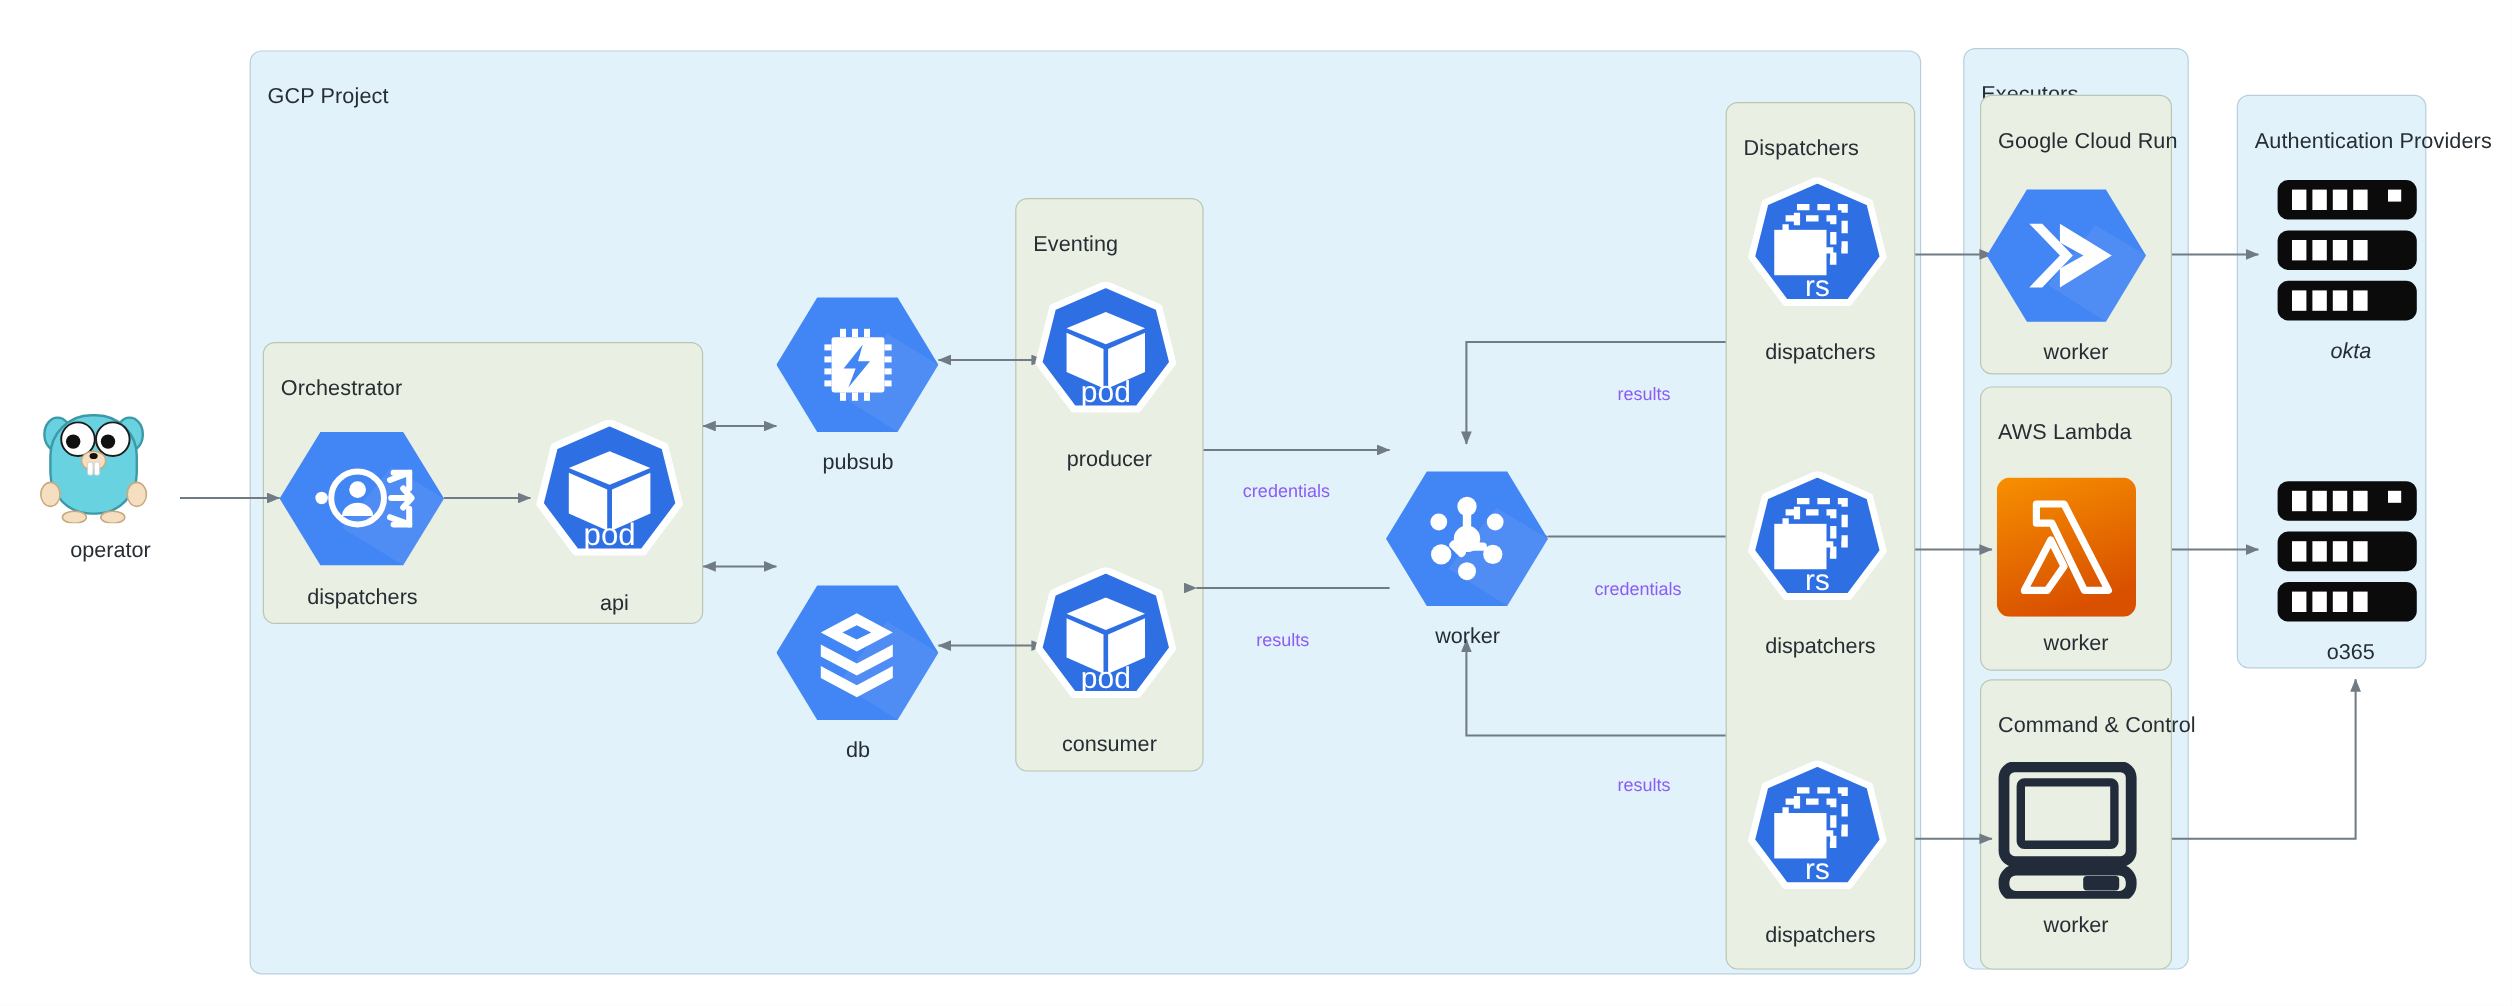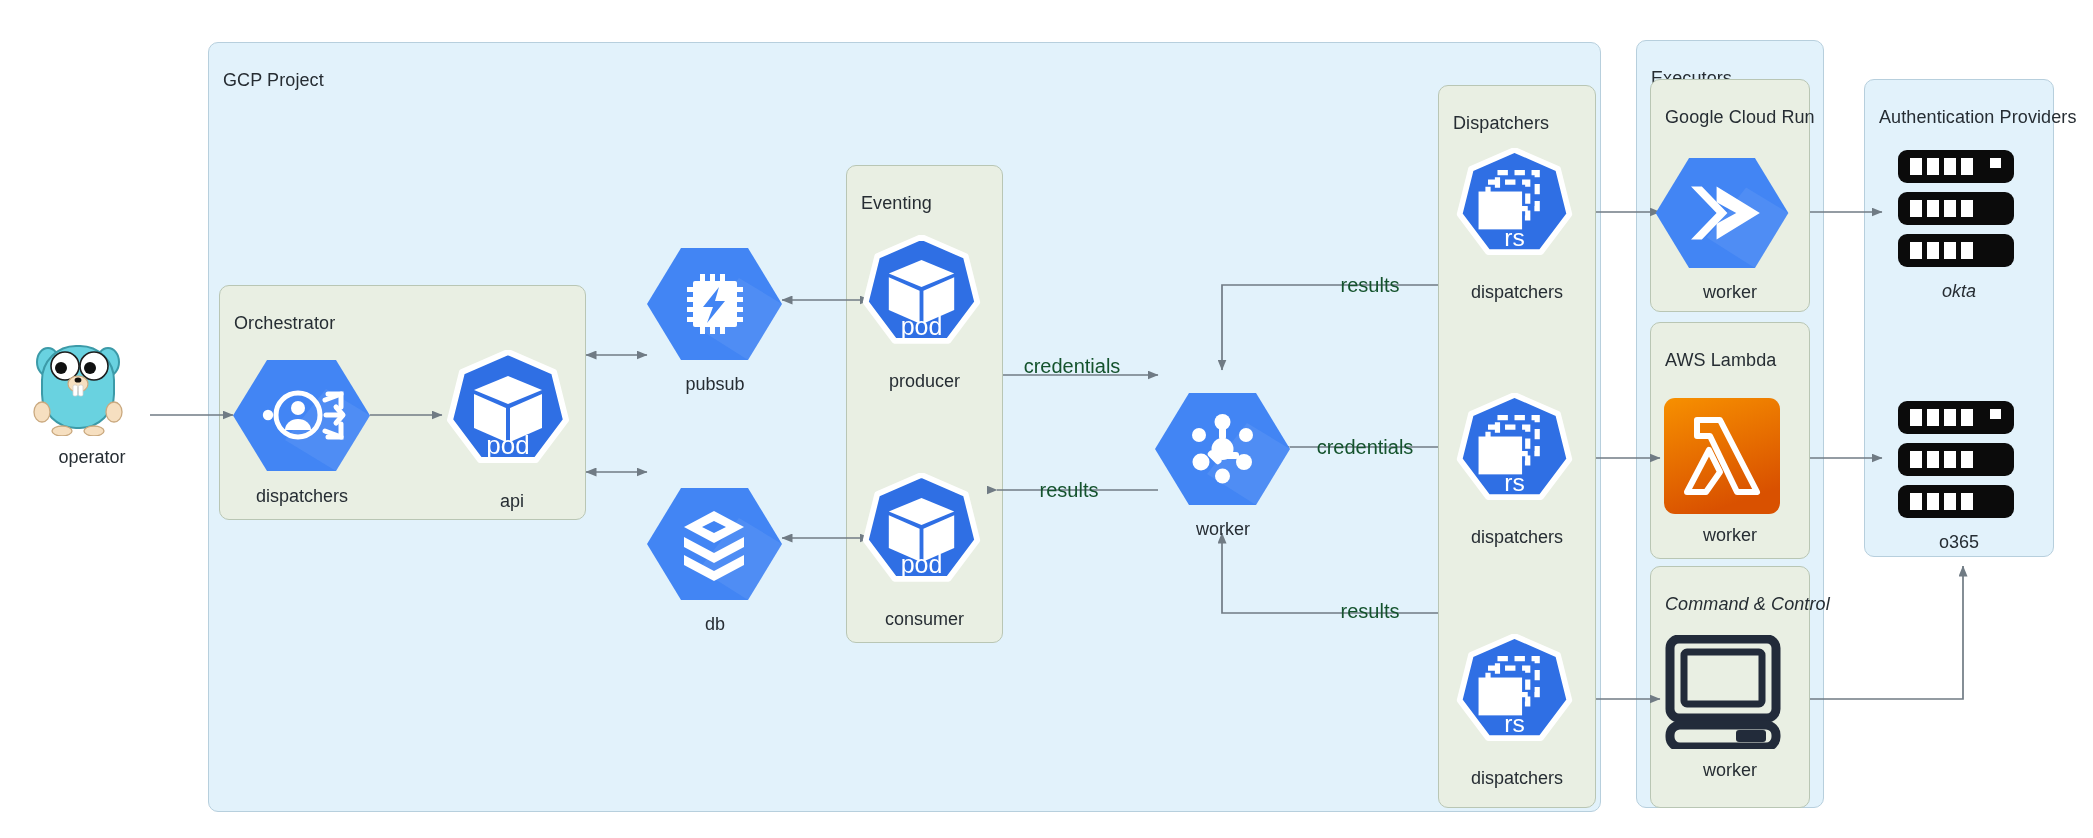--- a/index.html
+++ b/index.html
@@ -20,22 +20,22 @@
   }
 
   
   .node{position:absolute;display:flex;flex-direction:column;}
   .node .caption{margin-top:7px;font-size:18px;color:#262d33;white-space:nowrap;text-align:center;}
   .shape{position:relative;display:block;}
 
   
   .svg-layer{position:absolute;inset:0;width:2093px;height:838px;pointer-events:none;}
   .edge-label{
-    position:absolute;font-size:20px;color:#14532d;white-space:nowrap;
-    transform:translate(-50%,-50%);background:transparent;
+    position:absolute;font-size:15px;color:#8b5cf6;white-space:nowrap;
+    transform:translate(-50%,-50%);background:transparent;margin-top:44px;
   }
 </style>
 </head>
 <body>
 
 <div class="canvas">
 
   <div class="group blue" style="left:208px;top:42px;width:1393px;height:770px;">
     <span class="grp-label">GCP Project</span>
   </div>
@@ -57,25 +57,25 @@
   </div>
 
   <div class="group green" style="left:1650px;top:79px;width:160px;height:233px;">
     <span class="grp-label">Google Cloud Run</span>
   </div>
 
   <div class="group green" style="left:1650px;top:322px;width:160px;height:237px;">
     <span class="grp-label">AWS Lambda</span>
   </div>
 
-  <div class="group green" style="left:1650px;top:566px;width:160px;height:242px;font-style:italic;">
+  <div class="group green" style="left:1650px;top:566px;width:160px;height:242px;">
     <span class="grp-label">Command &amp; Control</span>
   </div>
 
-  <div class="group blue" style="left:1864px;top:79px;width:190px;height:478px;">
+  <div class="group blue" style="left:1864px;top:79px;width:158px;height:478px;">
     <span class="grp-label">Authentication Providers</span>
   </div>
 
   <svg class="svg-layer" viewBox="0 0 2093 838">
     <defs>
       <marker id="ah" markerWidth="11" markerHeight="9" refX="10.5" refY="4.5" orient="auto" markerUnits="userSpaceOnUse">
         <path d="M0,0 L11,4.5 L0,9 z" fill="#707b84"></path>
       </marker>
       <marker id="ahl" markerWidth="11" markerHeight="9" refX="0.5" refY="4.5" orient="auto" markerUnits="userSpaceOnUse">
         <path d="M11,0 L0,4.5 L11,9 z" fill="#707b84"></path>

